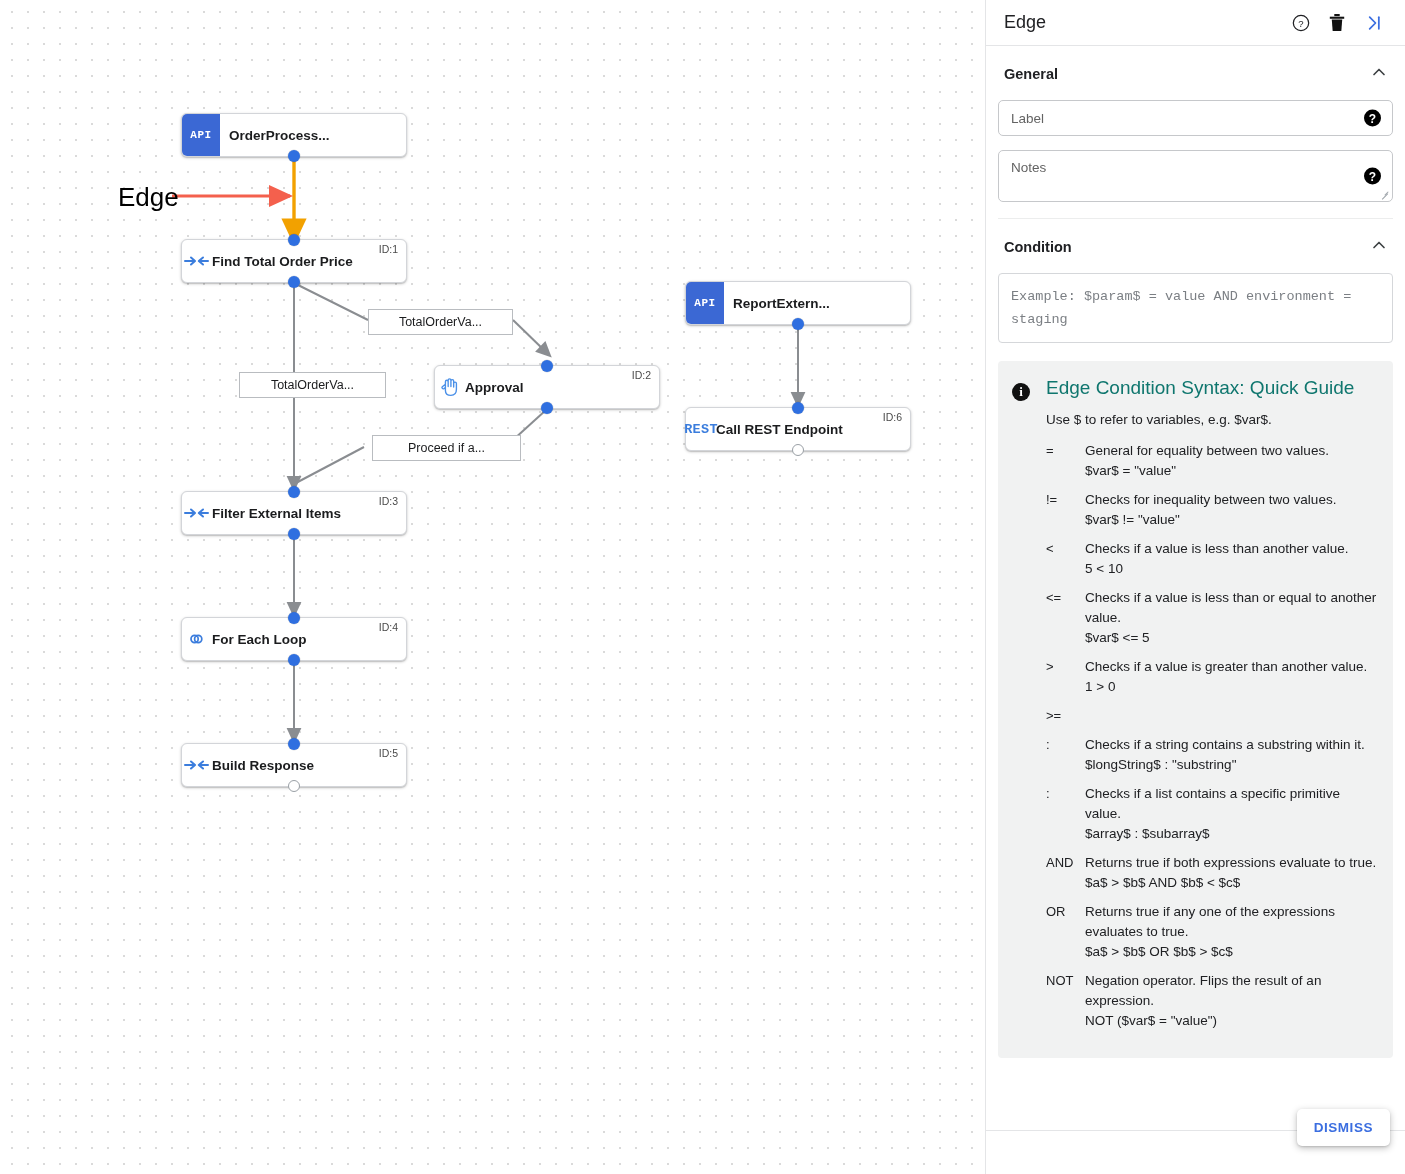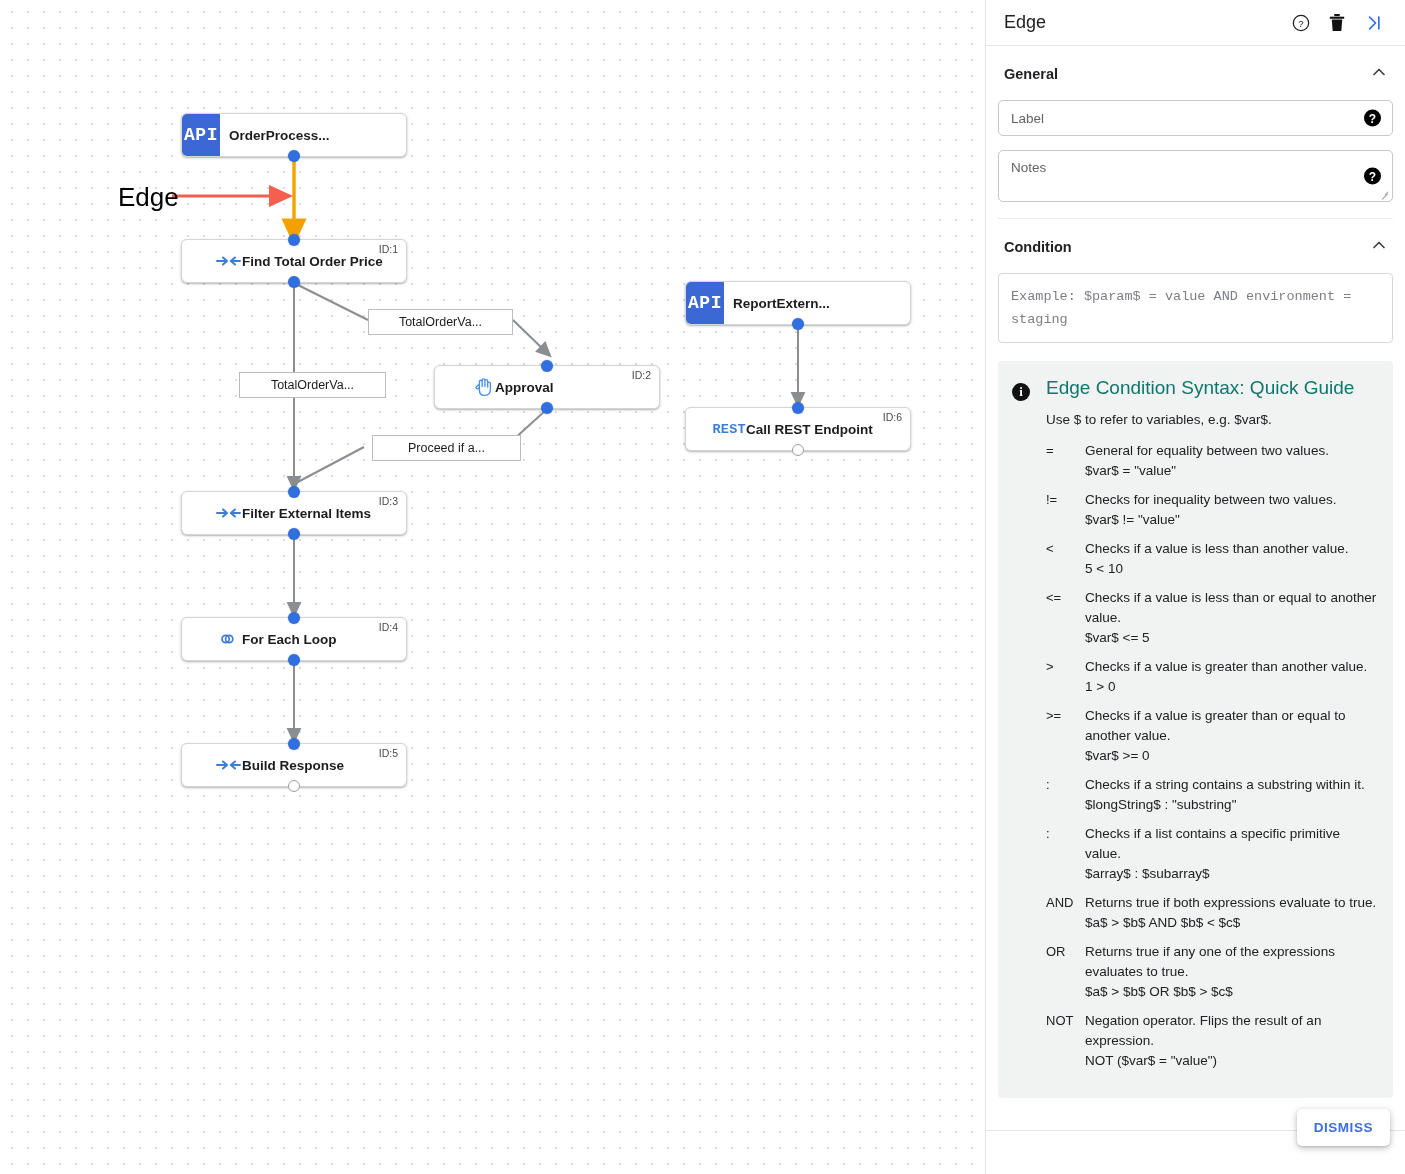--- a/index.html
+++ b/index.html
@@ -34,26 +34,26 @@
     overflow:visible;
     height:44px;
   }
   .node .badge {
     width:38px; height:100%;
     background:#3b68d4;
     border-radius:5px 0 0 5px;
     display:flex; align-items:center; justify-content:center;
     color:#fff;
     font-family:"Liberation Mono","DejaVu Sans Mono",monospace;
-    font-weight:bold; font-size:18px; letter-spacing:.5px;
+    font-weight:bold; font-size:11px; letter-spacing:.5px;
     flex:none;
   }
   .node .icon-slot {
-    width:60px; flex:none;
-    display:flex; align-items:center; justify-content:flex-end;
+    width:30px; flex:none;
+    display:flex; align-items:center; justify-content:center;
     color:#3b7ddd;
   }
   .node .title {
     font-size:13.5px; font-weight:bold; color:#1b1c1e;
     padding-left:9px; white-space:nowrap;
   }
   .node.plain .title { padding-left:0; }
   .node .nid {
     position:absolute; top:3px; right:8px;
     font-size:10.5px; color:#4a4a4a; font-weight:normal;
@@ -451,24 +451,20 @@
                   </div>
                   <div class="op-row">
                     <div class="op-key">&gt;</div>
                     <div style="flex: 1 1 0%;">
                       <div class="op-desc">Checks if a value is greater than another value.</div>
                       <div class="op-ex">1 &gt; 0</div>
                     </div>
                   </div>
                   <div class="op-row">
                     <div class="op-key">&gt;=</div>
-                    <div style="flex: 1 1 0%;">
-                      <div class="op-desc">Checks if a value is greater than or equal to another value.</div>
-                      <div class="op-ex">$var$ &gt;= 0</div>
-                    </div>
                   </div>
                   <div class="op-row">
                     <div class="op-key">:</div>
                     <div style="flex: 1 1 0%;">
                       <div class="op-desc">Checks if a string contains a substring within it.</div>
                       <div class="op-ex">$longString$ : "substring"</div>
                     </div>
                   </div>
                   <div class="op-row">
                     <div class="op-key">:</div>

